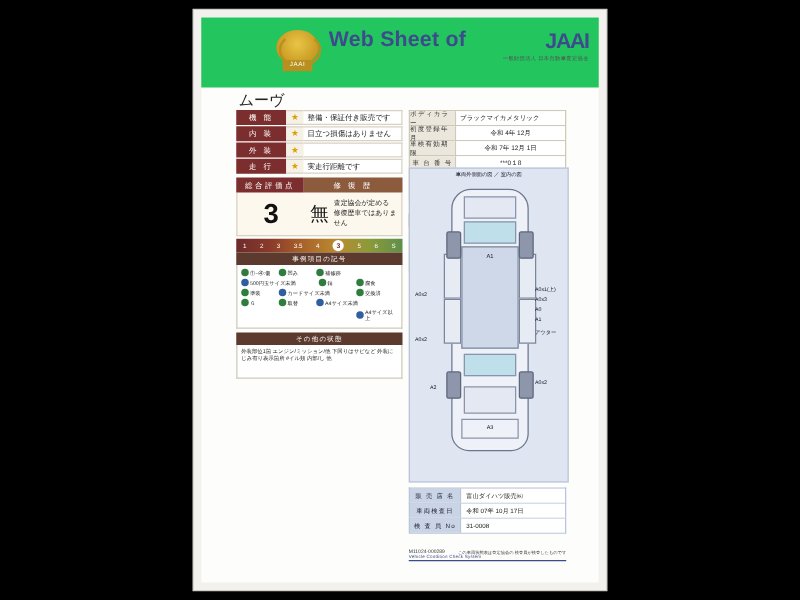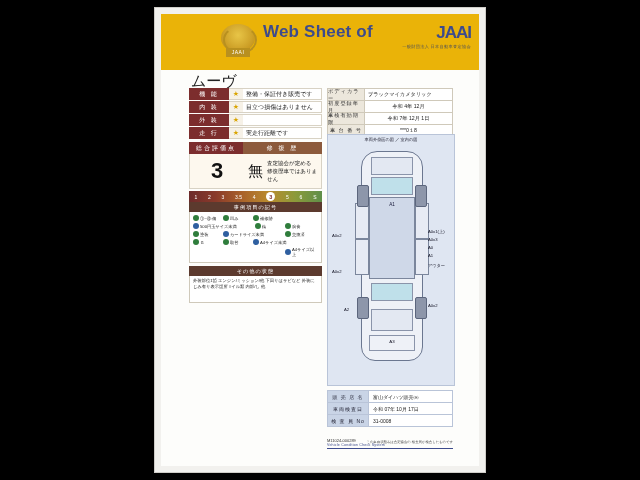--- a/index.html
+++ b/index.html
@@ -2,31 +2,31 @@
 <html><head>
 <meta charset="utf-8">
 <style>
   html,body{margin:0;padding:0;background:#000;}
   body{width:640px;height:480px;overflow:hidden;font-family:"Liberation Sans",sans-serif;}
   #stage{position:relative;width:640px;height:480px;background:#000;}
   #page{position:absolute;left:155px;top:8px;width:330px;height:464px;background:#f2f1ee;box-shadow:0 0 0 1px #cfcdc8;}
   .inner{position:absolute;left:6px;top:6px;width:318px;height:452px;background:#fdfdfb;}
 
   
-  .hdr{position:absolute;left:0;top:0;width:318px;height:56px;background:#eab308;}
+  .hdr{position:absolute;left:0;top:0;width:318px;height:56px;background:#22c55e;}
   .logo{position:absolute;left:60px;top:10px;width:34px;height:34px;}
   .logo .ring{position:absolute;left:0;top:0;width:34px;height:28px;border-radius:50%;background:radial-gradient(circle at 50% 40%, #e8c547 0%, #c99a22 70%, #9c7410 100%);}
   .logo .lau{position:absolute;left:2px;top:2px;width:30px;height:24px;border:2px solid #b8901f;border-radius:50%;border-top-color:transparent;}
   .logo .ban{position:absolute;left:5px;top:24px;width:24px;height:9px;background:#b8901f;color:#fff;font-size:5px;line-height:9px;text-align:center;letter-spacing:.5px;}
   .title{position:absolute;left:102px;top:8px;color:#3d4b8c;font-weight:bold;font-size:17px;line-height:19px;letter-spacing:.2px;}
   .title .l2{display:block;}
   .jaai{position:absolute;right:8px;top:9px;text-align:right;}
   .jaai .big{color:#3d4b8c;font-weight:bold;font-size:17px;letter-spacing:-1px;}
   .jaai .sub{color:#555;font-size:4.2px;letter-spacing:.3px;margin-top:1px;}
-  .carname{position:absolute;left:30px;top:58px;font-size:15px;color:#222;}
+  .carname{position:absolute;left:30px;top:58px;font-size:12px;color:#222;}
 
   
   .lcol{position:absolute;left:28px;top:74px;width:133px;}
   .row{display:flex;height:12px;margin-bottom:1px;}
   .row .lbl{width:40px;background:#7c2d2d;color:#fff;font-size:6px;display:flex;align-items:center;justify-content:center;letter-spacing:2px;}
   .row .star{width:14px;background:#f6f1e7;display:flex;align-items:center;justify-content:center;color:#d9a400;font-size:7px;border-top:1px solid #d8d2c4;border-bottom:1px solid #d8d2c4;}
   .row .txt{flex:1;background:#fff;border:1px solid #d8d2c4;border-left:none;font-size:6px;display:flex;align-items:center;padding-left:3px;color:#222;}
 
   .sumhdr{display:flex;height:12px;margin-top:3px;}
   .sumhdr .a{width:54px;background:#7c2d2d;color:#fff;font-size:6px;display:flex;align-items:center;justify-content:center;letter-spacing:2px;}

